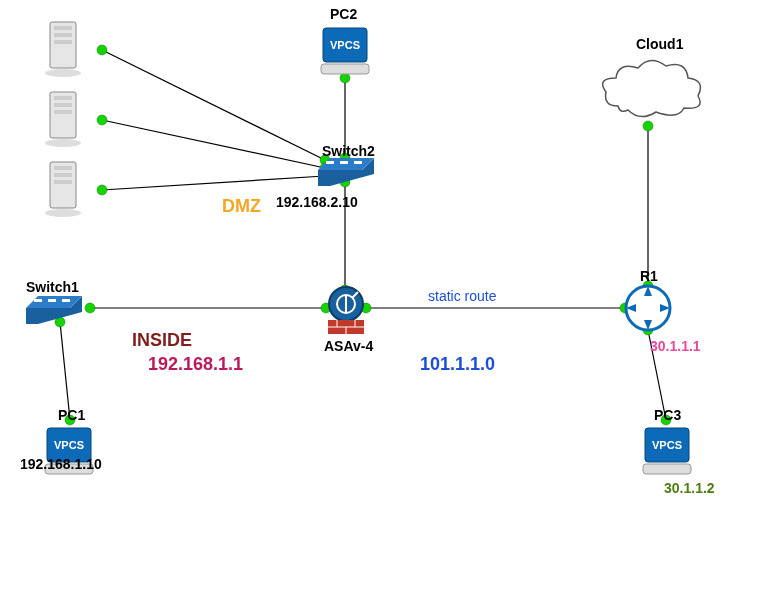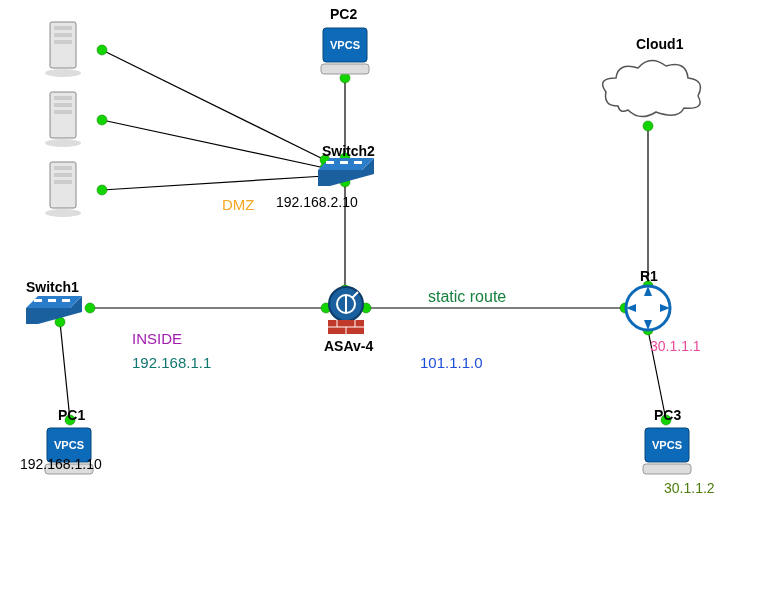--- a/index.html
+++ b/index.html
@@ -1,21 +1,21 @@
 <!DOCTYPE html>
 <html><head>
 <meta charset="utf-8">
 <style>
 html,body{margin:0;padding:0;font-family:Arial,Helvetica,sans-serif;background:#fff}
 .canvas{position:relative;width:628px;height:592px}
 .node{position:absolute}
 .label{position:absolute;font-size:14px;font-weight:700;color:#000;white-space:nowrap}
-.ip-label{position:absolute;font-size:14px;font-weight:400;white-space:nowrap}
-.zone-label{position:absolute;font-size:15px;font-weight:400;white-space:nowrap}
-.link-label{position:absolute;font-size:16px;color:#15803d;white-space:nowrap}
+.ip-label{position:absolute;font-size:14px;font-weight:700;white-space:nowrap}
+.zone-label{position:absolute;font-size:18px;font-weight:700;white-space:nowrap}
+.link-label{position:absolute;font-size:14px;color:#1d4ed8;white-space:nowrap}
 .dot{fill:#14d400;stroke:#0a7a00;stroke-width:.5}
 line.link{stroke:#000;stroke-width:1.2}
 </style>
 </head>
 <body>
 
 <div class="canvas">
 
 <svg width="777" height="592" style="position:absolute;left:0;top:0">
 
@@ -184,18 +184,18 @@
   <text x="27" y="25" text-anchor="middle" fill="#fff" font-size="11" font-weight="700">VPCS</text>
   <rect x="3" y="40" width="48" height="10" rx="3" fill="#ddd" stroke="#999"></rect>
       </svg>
 </div>
 <div class="ip-label" style="left:664px;top:480px;color:#4d7c0f">30.1.1.2</div>
 
 <div class="link-label" style="left:428px;top:288px">static route</div>
 
 <div class="zone-label" style="left:222px;top:196px;color:#f5a623">DMZ</div>
 
-<div class="zone-label" style="left:132px;top:330px;color:#a21caf">INSIDE</div>
-<div class="zone-label" style="left:132px;top:354px;color:#0f766e">192.168.1.1</div>
+<div class="zone-label" style="left:132px;top:330px;color:#7f1d1d">INSIDE</div>
+<div class="zone-label" style="left:148px;top:354px;color:#be185d">192.168.1.1</div>
 
 <div class="zone-label" style="left:420px;top:354px;color:#1d4ed8">101.1.1.0</div>
 
 </div>
 
 </body></html>

